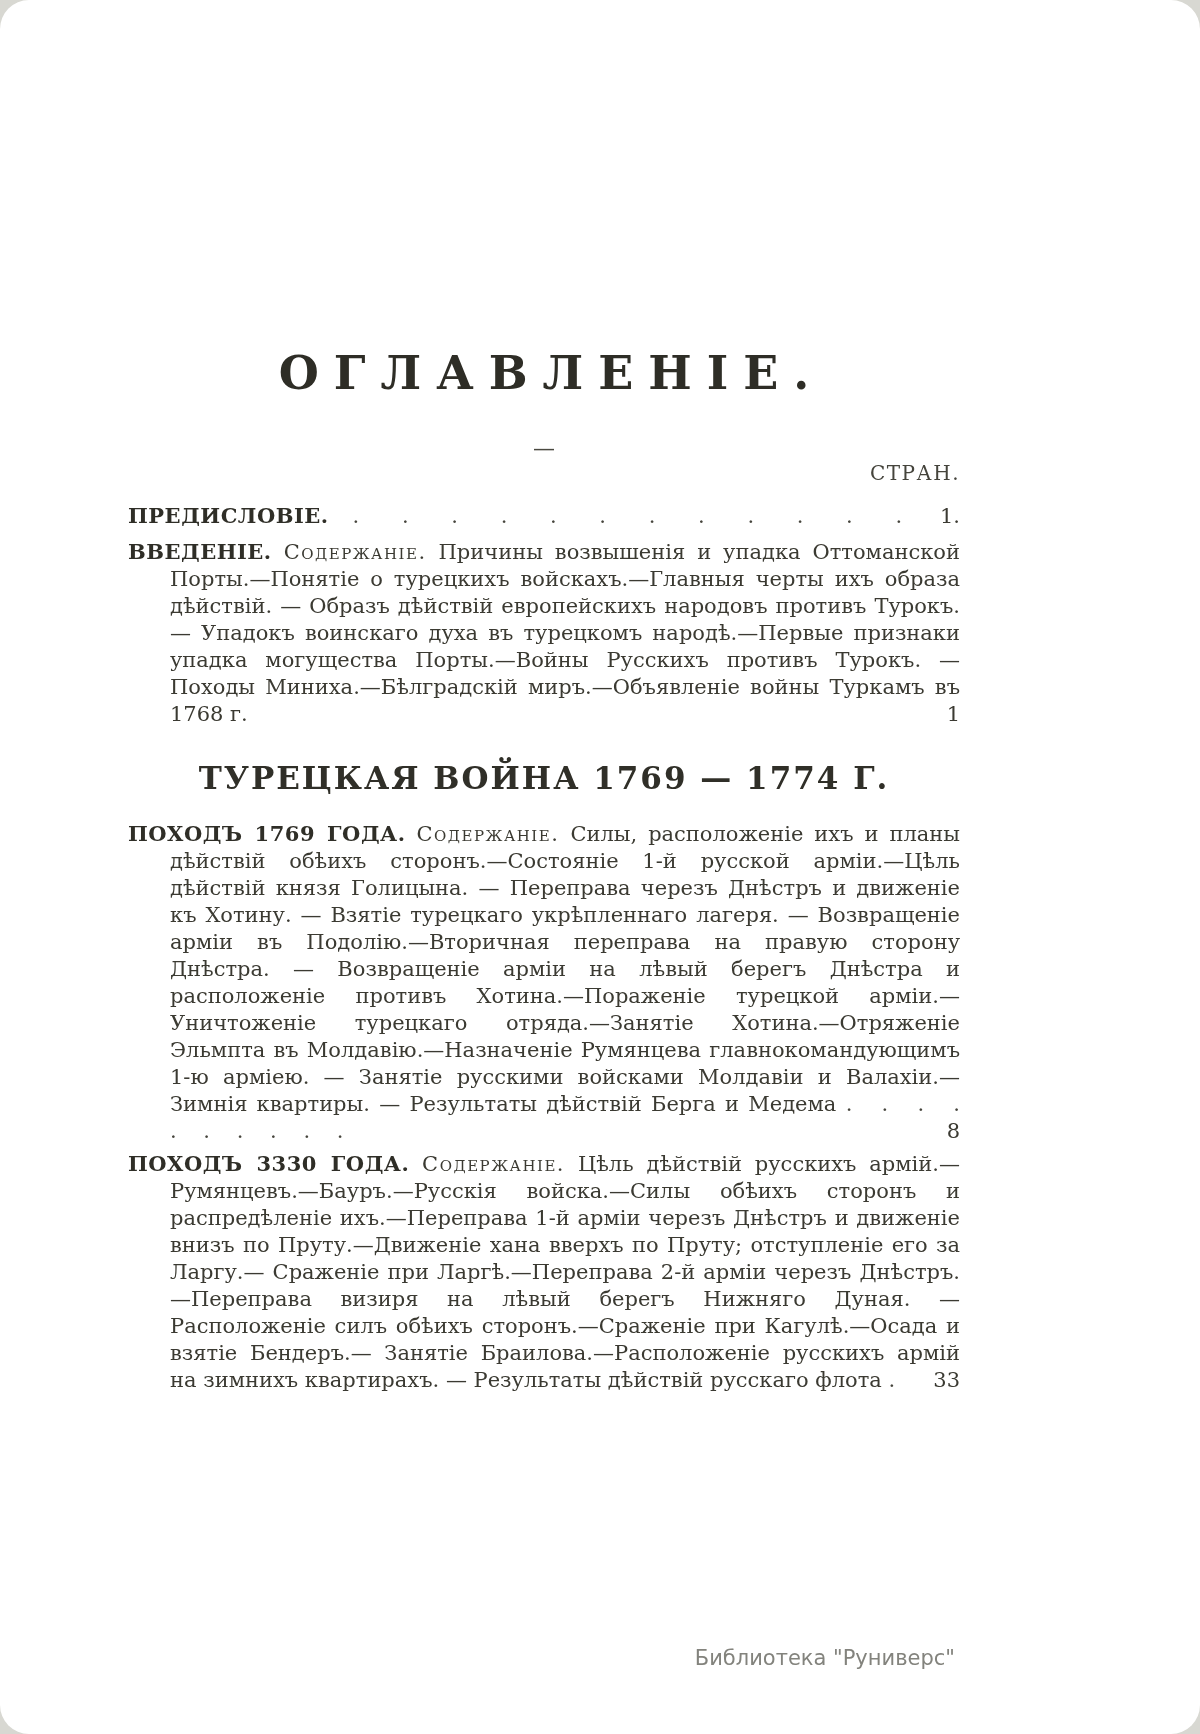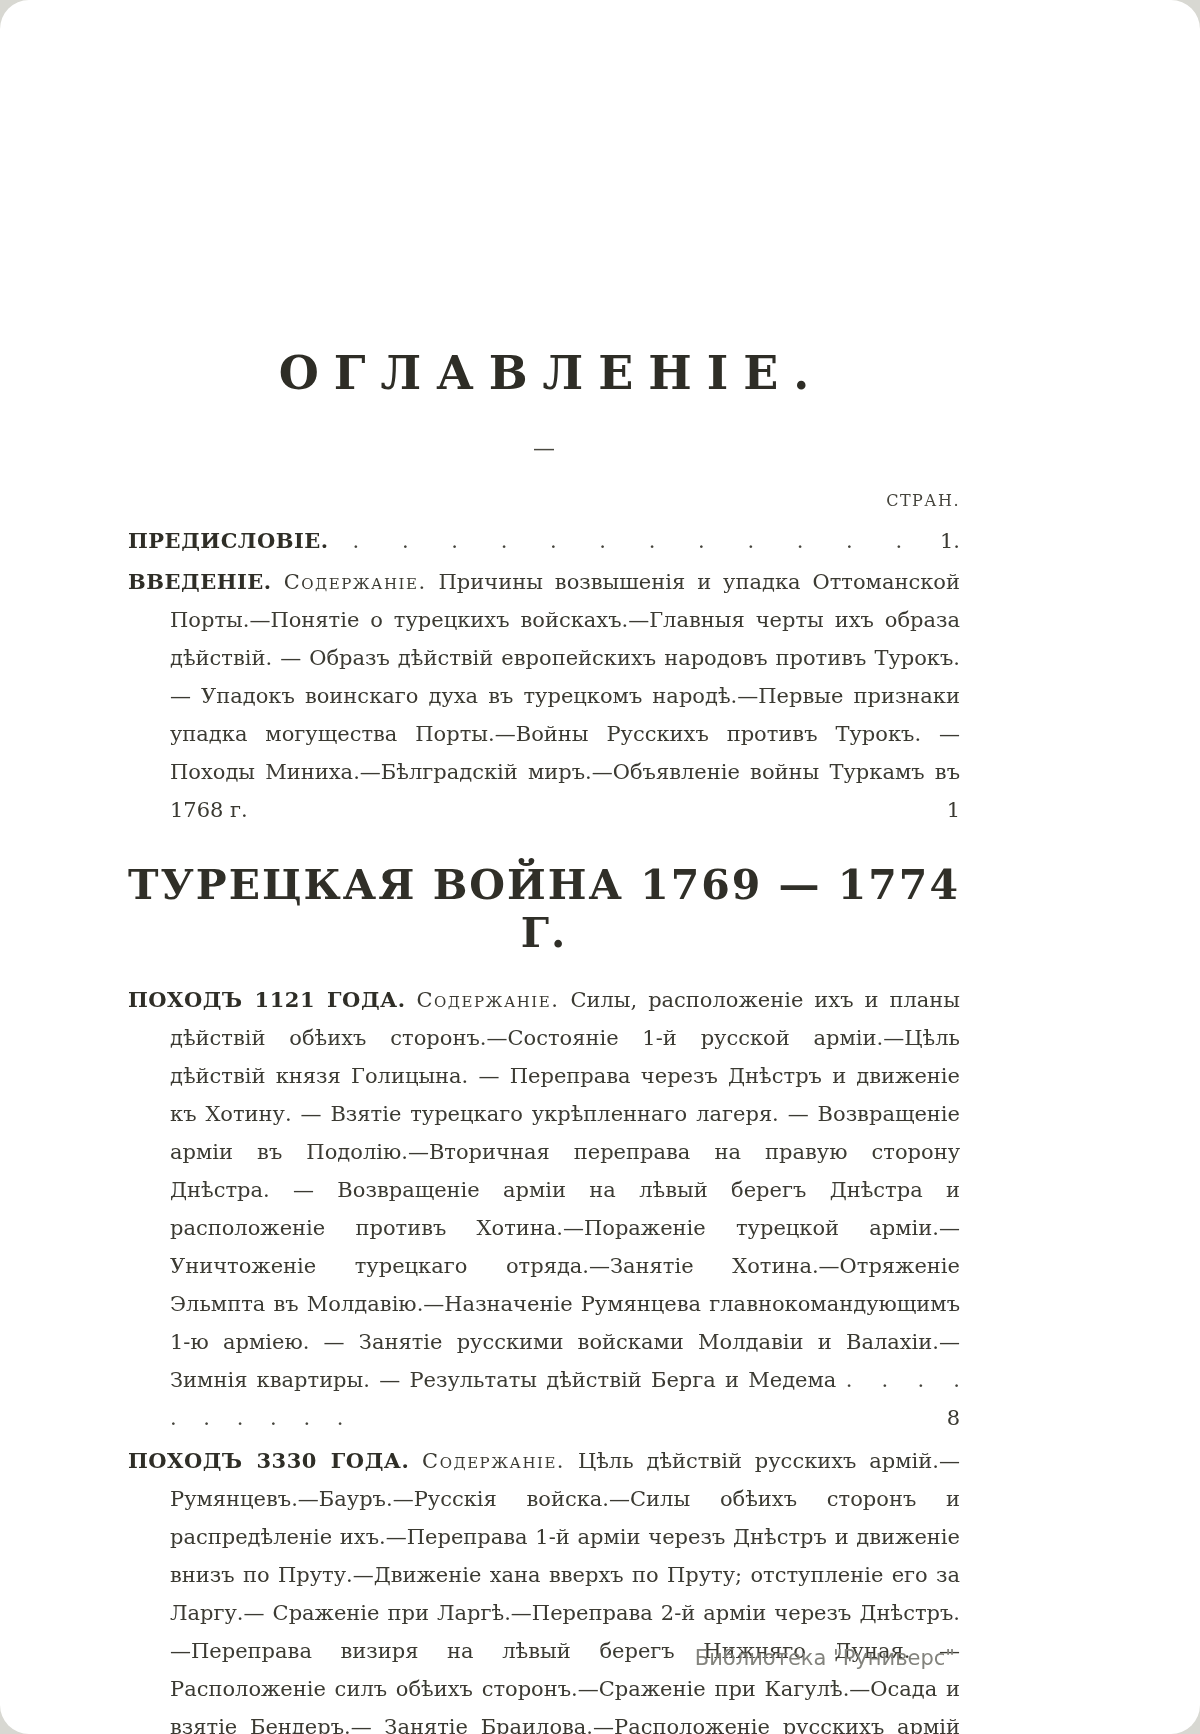--- a/index.html
+++ b/index.html
@@ -31,23 +31,22 @@
 
   .divider {
     text-align: center;
     font-size: 22px;
     margin-top: 36px;
     color: #4a4940;
   }
 
   .col-header {
     text-align: right;
-    font-size: 16px;
+    font-size: 20px;
     letter-spacing: 1.5px;
-    margin-top: 30px;
     color: #45443c;
   }
 
   .toc { margin-top: 14px; }
 
   
   .entry-row {
     display: flex;
     align-items: flex-end;
     font-size: 21px;
@@ -58,21 +57,21 @@
     overflow: hidden;
     white-space: nowrap;
     word-spacing: 36px;
     margin: 0 14px 0 24px;
     color: #45443c;
   }
 
   .entry {
     position: relative;
     font-size: 21px;
-    line-height: 38px;
+    line-height: 27px;
     text-align: justify;
     padding-left: 42px;
     text-indent: -42px;
     margin-top: 5px;
     color: #3b3a32;
   }
 
   .lead {
     font-weight: bold;
     letter-spacing: 0.5px;
@@ -94,21 +93,21 @@
     right: 0;
     bottom: 0;
     text-indent: 0;
     font-size: 21px;
   }
   .pagenum-inline { font-size: 21px; }
 
   .section-heading {
     text-align: center;
     text-indent: 0;
-    font-size: 41px;
+    font-size: 31px;
     font-weight: bold;
     letter-spacing: 2px;
     margin: 32px 0 24px 0;
     color: #302f28;
   }
 
   .watermark {
     position: absolute;
     top: 1646px;
     right: 245px;
@@ -140,21 +139,21 @@
       <div class="entry">
         <span class="lead">ВВЕДЕНІЕ.</span>
         <span class="keyword">Содержаніе.</span>
         <span class="body-text">Причины возвышенія и упадка Оттоманской Порты.—Понятіе о турецкихъ войскахъ.—Главныя черты ихъ образа дѣйствій. — Образъ дѣйствій европейскихъ народовъ противъ Турокъ. — Упадокъ воинскаго духа въ турецкомъ народѣ.—Первые признаки упадка могущества Порты.—Войны Русскихъ противъ Турокъ. — Походы Миниха.—Бѣлградскій миръ.—Объявленіе войны Туркамъ въ 1768 г.</span>
         <span class="pagenum">1</span>
       </div>
 
       <h2 class="section-heading">ТУРЕЦКАЯ ВОЙНА 1769 — 1774 Г.</h2>
 
       <div class="entry">
-        <span class="lead">ПОХОДЪ 1121 ГОДА.</span>
+        <span class="lead">ПОХОДЪ 1769 ГОДА.</span>
         <span class="keyword">Содержаніе.</span>
         <span class="body-text">Силы, расположеніе ихъ и планы дѣйствій обѣихъ сторонъ.—Состояніе 1-й русской арміи.—Цѣль дѣйствій князя Голицына. — Переправа черезъ Днѣстръ и движеніе къ Хотину. — Взятіе турецкаго укрѣпленнаго лагеря. — Возвращеніе арміи въ Подолію.—Вторичная переправа на правую сторону Днѣстра. — Возвращеніе арміи на лѣвый берегъ Днѣстра и расположеніе противъ Хотина.—Пораженіе турецкой арміи.—Уничтоженіе турецкаго отряда.—Занятіе Хотина.—Отряженіе Эльмпта въ Молдавію.—Назначеніе Румянцева главнокомандующимъ 1-ю арміею. — Занятіе русскими войсками Молдавіи и Валахіи.—Зимнія квартиры. — Результаты дѣйствій Берга и Медема</span>
         <span class="trailing-dots">. . . . . . . . . .</span>
         <span class="pagenum">8</span>
       </div>
 
       <div class="entry">
         <span class="lead">ПОХОДЪ 3330 ГОДА.</span>
         <span class="keyword">Содержаніе.</span>
         <span class="body-text">Цѣль дѣйствій русскихъ армій.—Румянцевъ.—Бауръ.—Русскія войска.—Силы обѣихъ сторонъ и распредѣленіе ихъ.—Переправа 1-й арміи черезъ Днѣстръ и движеніе внизъ по Пруту.—Движеніе хана вверхъ по Пруту; отступленіе его за Ларгу.— Сраженіе при Ларгѣ.—Переправа 2-й арміи черезъ Днѣстръ.—Переправа визиря на лѣвый берегъ Нижняго Дуная. — Расположеніе силъ обѣихъ сторонъ.—Сраженіе при Кагулѣ.—Осада и взятіе Бендеръ.— Занятіе Браилова.—Расположеніе русскихъ армій на зимнихъ квартирахъ. — Результаты дѣйствій русскаго флота</span>

